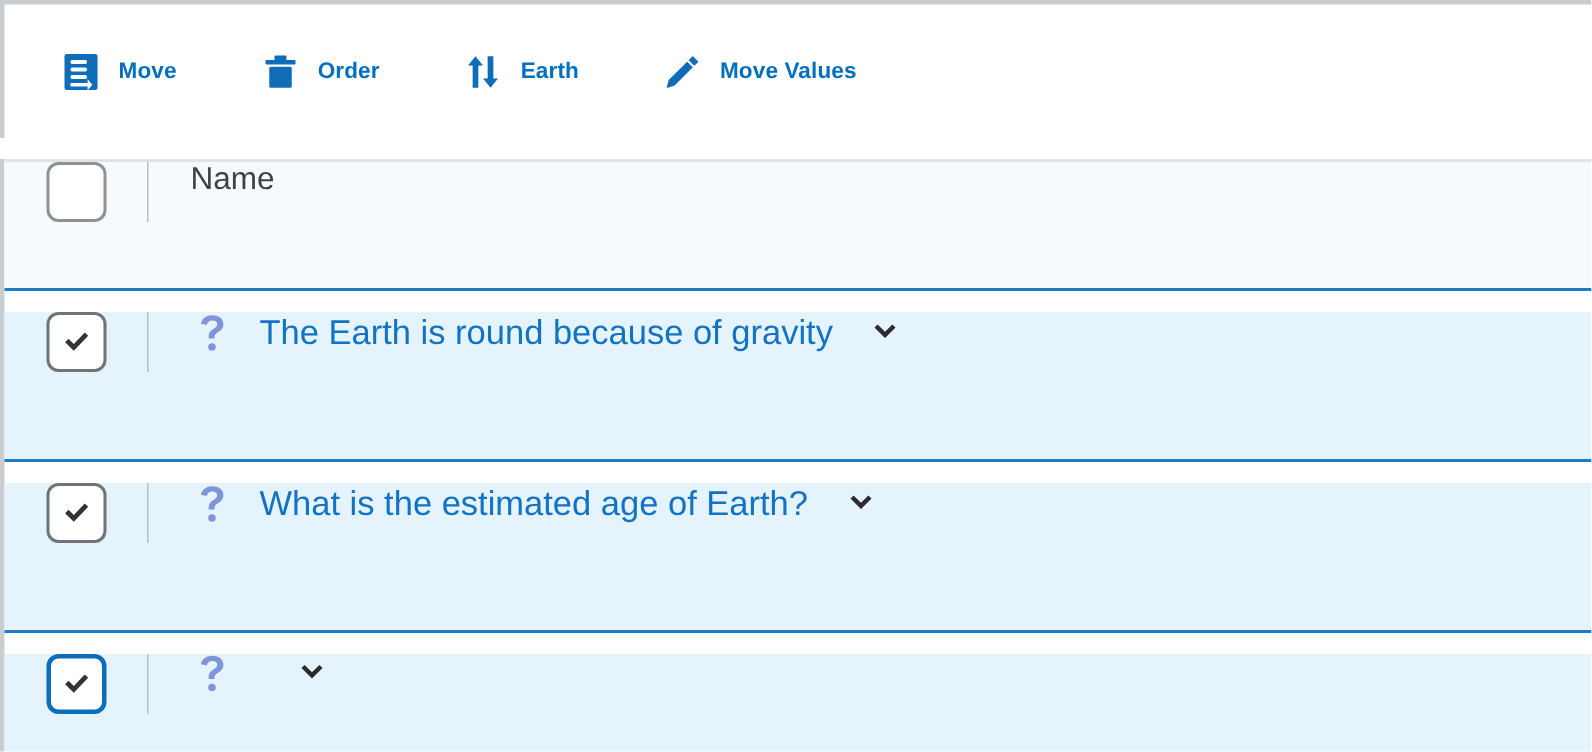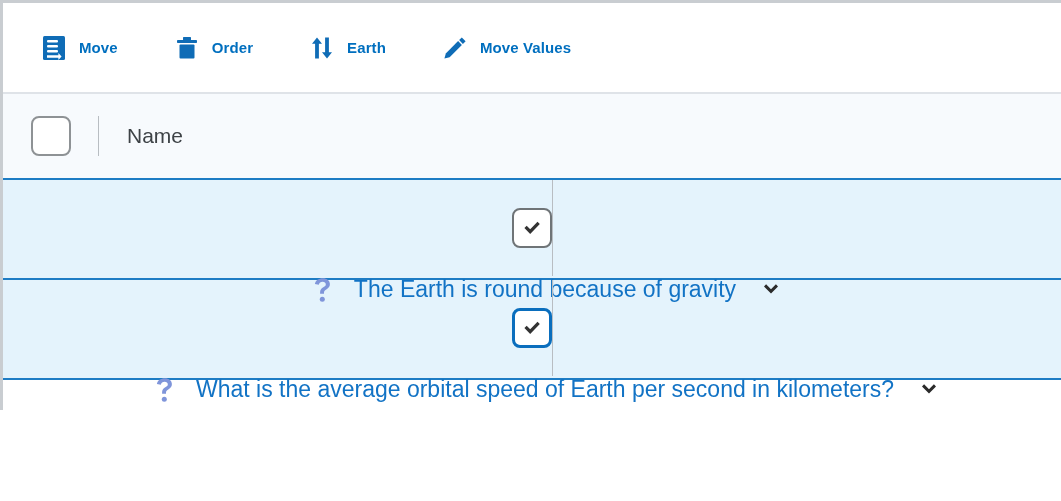--- a/index.html
+++ b/index.html
@@ -71,37 +71,37 @@
   .table {
     position: relative;
     width: 1061px;
     box-sizing: border-box;
     border-left: 3px solid #c9cdd1;
     background: #ffffff;
   }
 
   .row {
     display: flex;
-    align-items: center;
+    align-items: flex-start;
     box-sizing: border-box;
     width: 100%;
+    margin-top: 14px;
   }
 
   .row.header {
     height: 88px;
     background: #f7fafd;
     border-top: 2px solid #dfe3e8;
     border-bottom: 2px solid #1d7cc4;
   }
 
   .row.data {
     height: 100px;
     background: #e4f3fc;
     border-bottom: 2px solid #1d7cc4;
-    flex-direction: column;
   }
 
   .row.partial {
     height: 30px;
     background: #ffffff;
     border-bottom: none;
   }
 
   .cell-check {
     flex: 0 0 96px;
@@ -273,37 +273,59 @@
         </span>
         <a class="item-link" href="#">The Earth is round because of gravity</a>
         <span class="chevron">
           <svg width="22" height="22" viewBox="0 0 22 22">
             <path d="M4 7.4l2.1-2.1L11 10.2l4.9-4.9L18 7.4 11 14.4z" fill="#2b2b2b"></path>
           </svg>
         </span>
       </div>
     </div>
 
+    <div class="row data">
+      <div class="cell-check">
+        <span class="checkbox checked">
+          <svg class="check-glyph" width="24" height="24" viewBox="0 0 24 24">
+            <path d="M4.4 12.1l2.3-2.3 3.5 3.5 7.3-7.6 2.3 2.2-9.6 10z" fill="#333333"></path>
+          </svg>
+        </span>
+      </div>
+      <div class="cell-name">
+        <span class="q-icon">
+          <svg width="24" height="26" viewBox="0 0 24 26">
+            <path d="M11.8 1.2C7.6 1.2 4.6 3.4 3.9 6.9l3.9.8c.4-1.9 1.8-3 3.8-3 1.9 0 3.2 1 3.2 2.5 0 1.3-.7 2-2.5 3.1-2.3 1.4-3.2 2.7-3.2 5v1.4h3.9v-1c0-1.4.5-2.1 2.3-3.2 2.5-1.5 3.6-3 3.6-5.4 0-3.5-2.9-5.9-7.1-5.9z" fill="#7f95da"></path>
+            <circle cx="11.3" cy="22.3" r="2.5" fill="#7f95da"></circle>
+          </svg>
+        </span>
+        <a class="item-link" href="#">What is the estimated age of Earth?</a>
+        <span class="chevron">
+          <svg width="22" height="22" viewBox="0 0 22 22">
+            <path d="M4 7.4l2.1-2.1L11 10.2l4.9-4.9L18 7.4 11 14.4z" fill="#2b2b2b"></path>
+          </svg>
+        </span>
+      </div>
+    </div>
 
     <div class="row data">
       <div class="cell-check">
         <span class="checkbox checked-focus">
           <svg class="check-glyph" width="24" height="24" viewBox="0 0 24 24">
             <path d="M4.4 12.1l2.3-2.3 3.5 3.5 7.3-7.6 2.3 2.2-9.6 10z" fill="#333333"></path>
           </svg>
         </span>
       </div>
       <div class="cell-name">
         <span class="q-icon">
           <svg width="24" height="26" viewBox="0 0 24 26">
             <path d="M11.8 1.2C7.6 1.2 4.6 3.4 3.9 6.9l3.9.8c.4-1.9 1.8-3 3.8-3 1.9 0 3.2 1 3.2 2.5 0 1.3-.7 2-2.5 3.1-2.3 1.4-3.2 2.7-3.2 5v1.4h3.9v-1c0-1.4.5-2.1 2.3-3.2 2.5-1.5 3.6-3 3.6-5.4 0-3.5-2.9-5.9-7.1-5.9z" fill="#7f95da"></path>
             <circle cx="11.3" cy="22.3" r="2.5" fill="#7f95da"></circle>
           </svg>
         </span>
-        <a class="item-link" href="#">What is the average orbital speed of Earth per second in kilometers?</a>
         <span class="chevron">
           <svg width="22" height="22" viewBox="0 0 22 22">
             <path d="M4 7.4l2.1-2.1L11 10.2l4.9-4.9L18 7.4 11 14.4z" fill="#2b2b2b"></path>
           </svg>
         </span>
       </div>
     </div>
 
     <div class="row partial">
       <div class="cell-check"></div>

